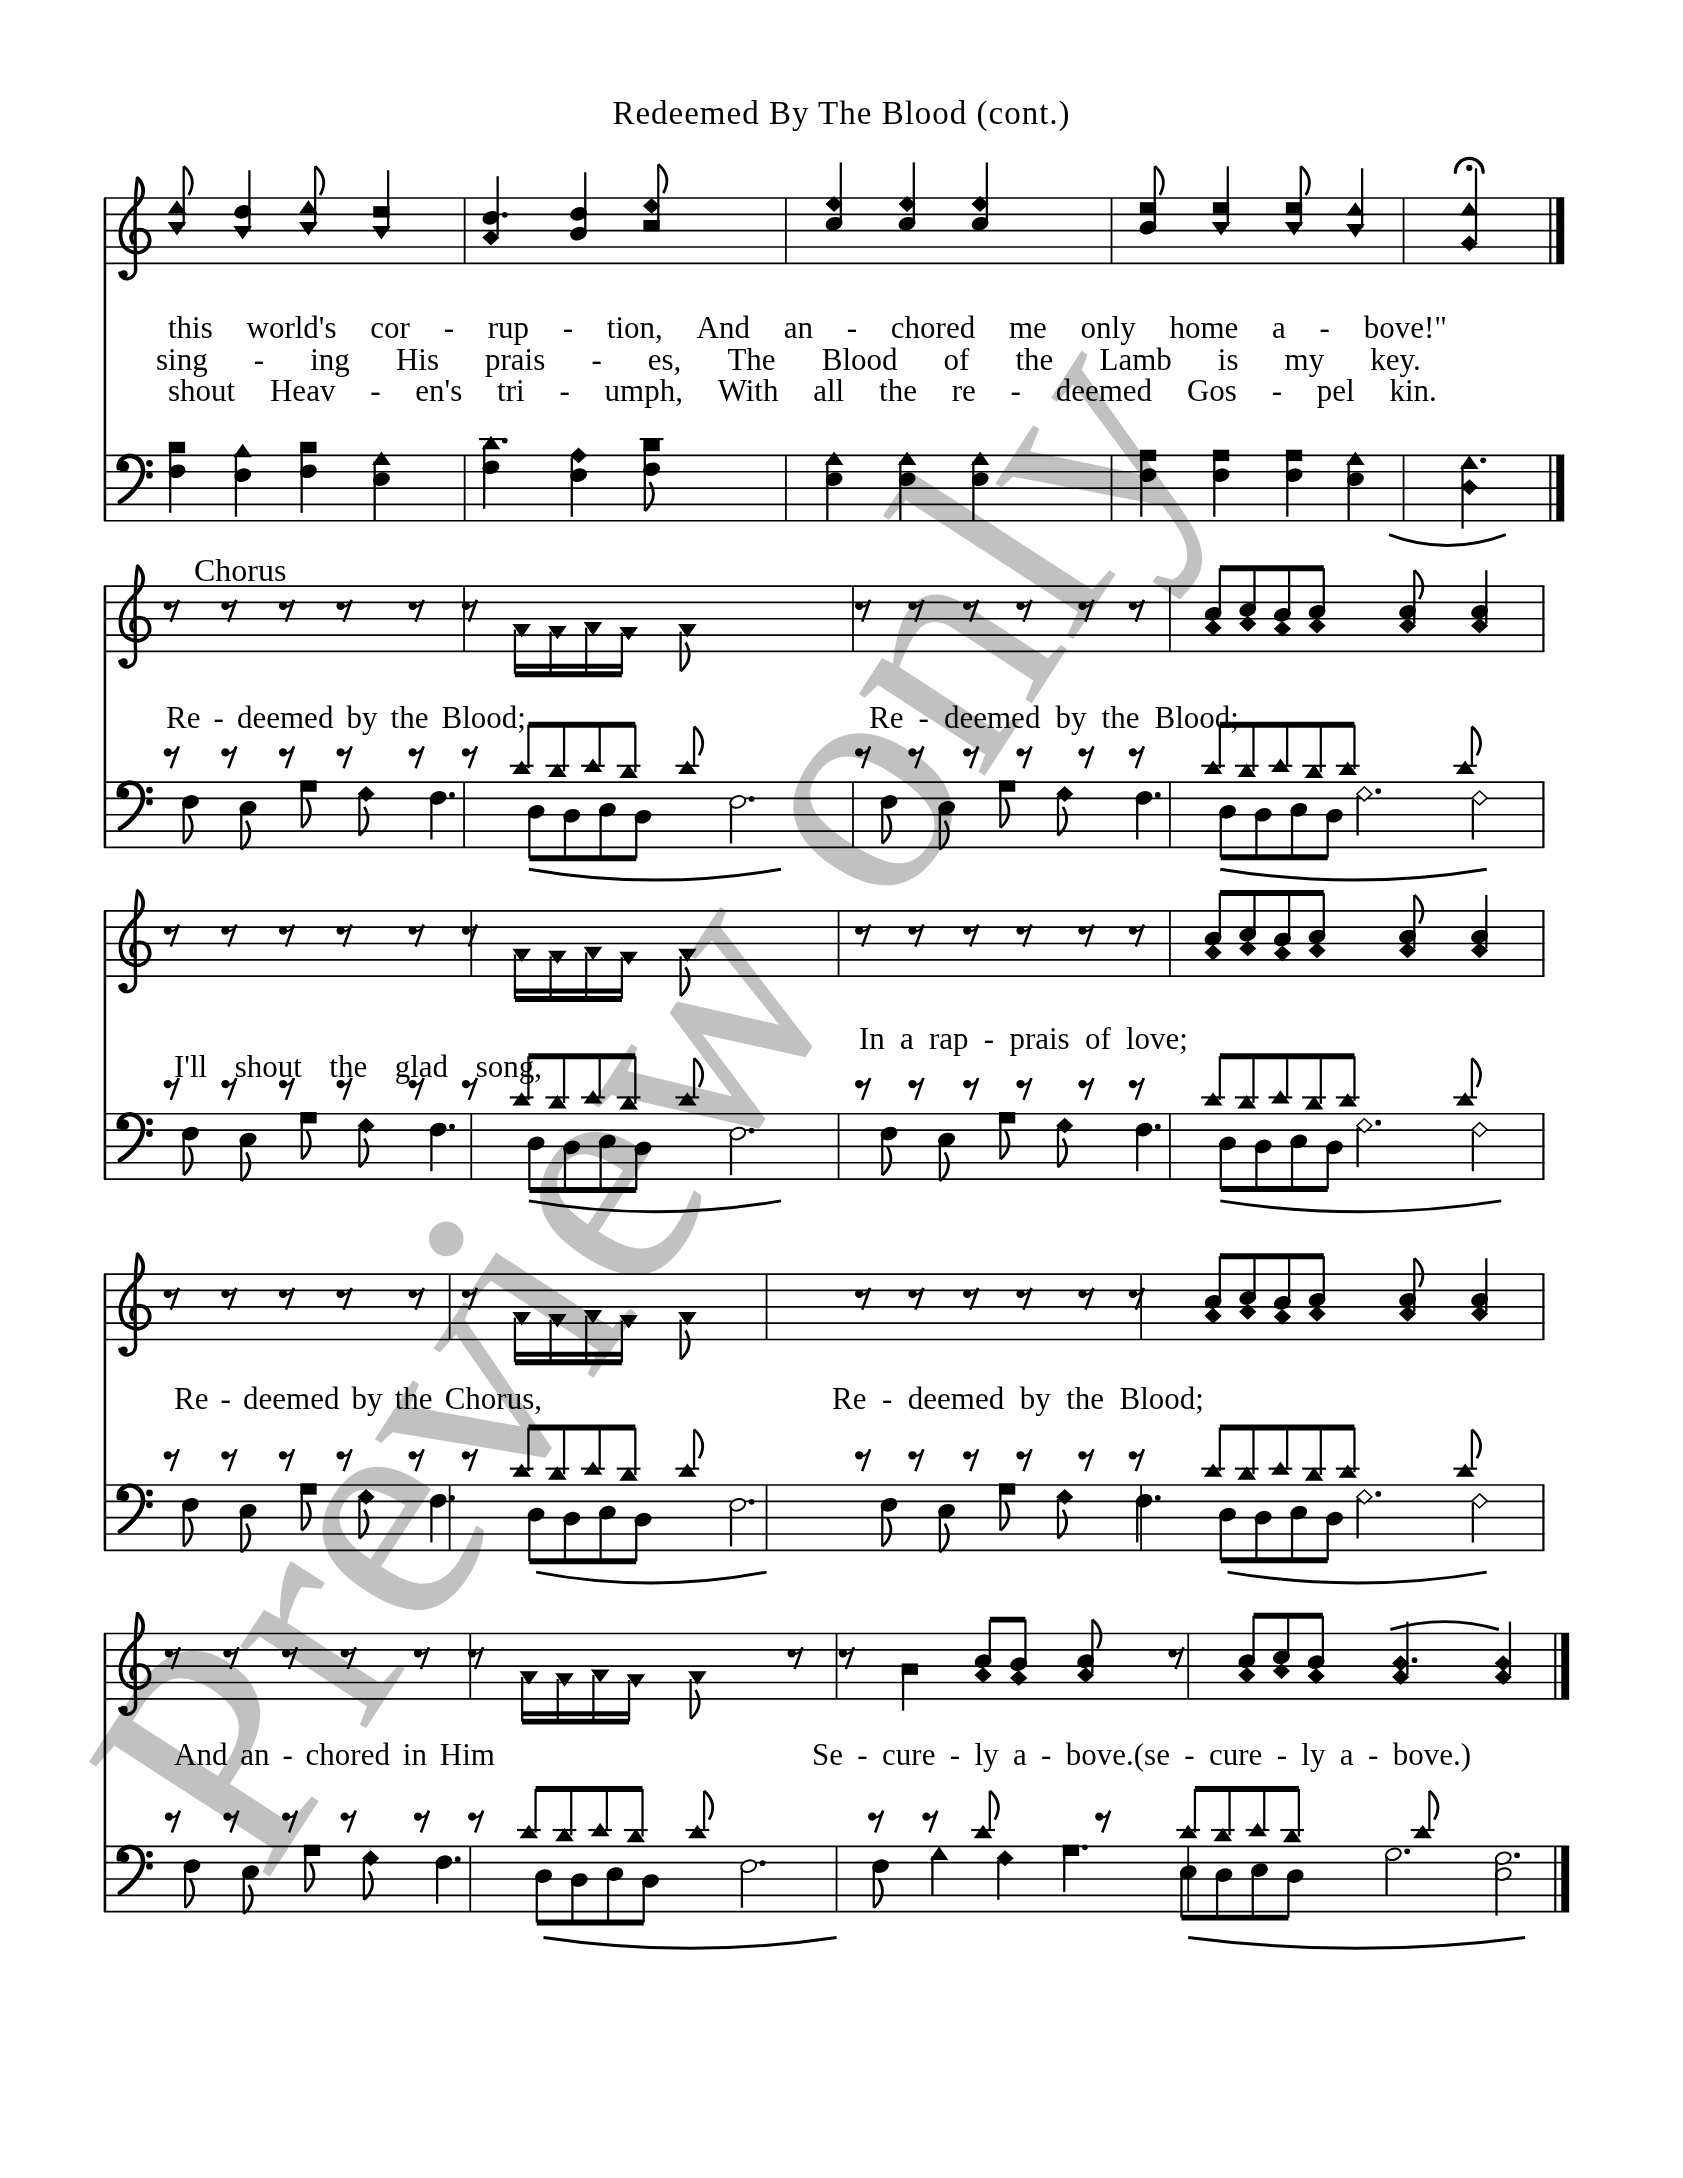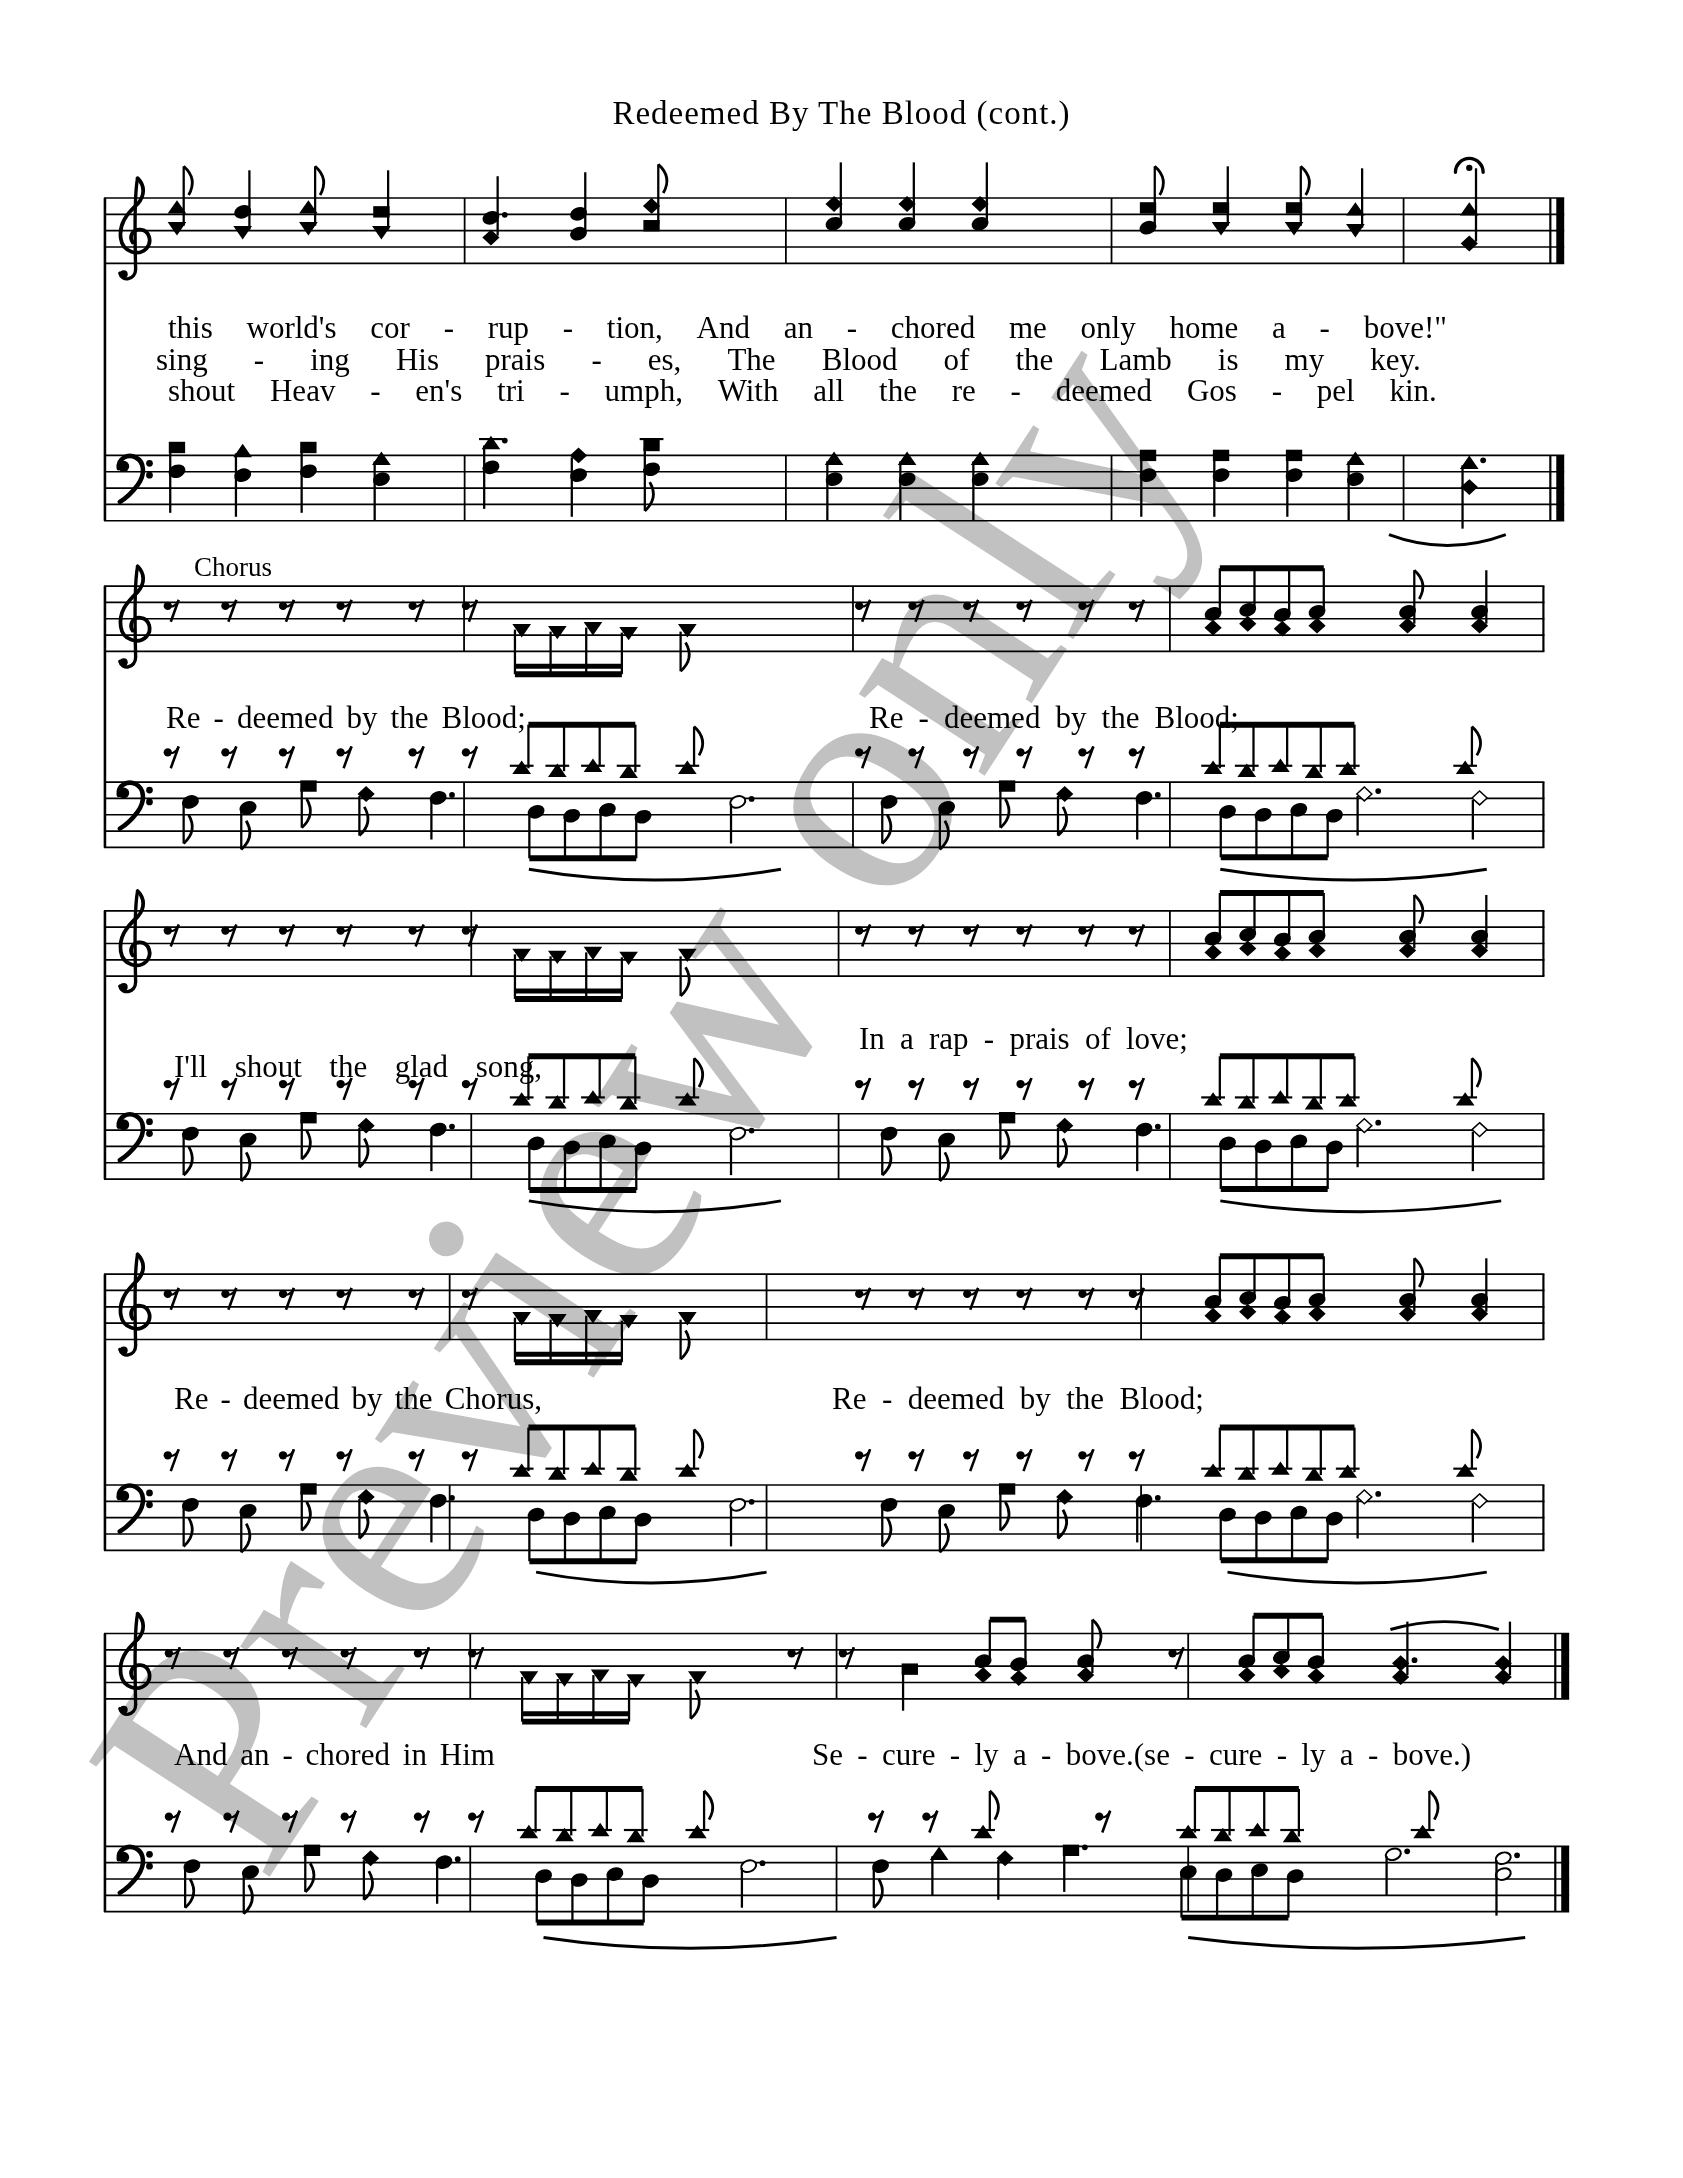--- a/index.html
+++ b/index.html
@@ -5,21 +5,21 @@
   html,body{margin:0;padding:0;background:#888;}
   .page{
     position:relative;width:1683px;height:2178px;background:#ffffff;
     overflow:hidden;font-family:"Liberation Serif","DejaVu Serif",serif;color:#000;
     margin:0 auto;
   }
   .title{
     position:absolute;left:0;right:0;top:95px;text-align:center;
     font-size:33px;letter-spacing:1px;z-index:2;
   }
-  .chorus-label{position:absolute;font-size:27px;z-index:2;}
+  .chorus-label{position:absolute;font-size:32px;z-index:2;}
   #music-svg{position:absolute;left:0;top:0;z-index:1;}
   #lyrics-layer .lyric{
     position:absolute;display:flex;justify-content:space-between;
     font-size:31px;line-height:34px;white-space:pre;z-index:2;
   }
   .watermark{
     position:absolute;left:-376px;top:911px;width:2039px;text-align:center;
     font-size:327px;white-space:nowrap;transform:rotate(-57deg);
     transform-origin:center;mix-blend-mode:multiply;z-index:6;
     pointer-events:none;

